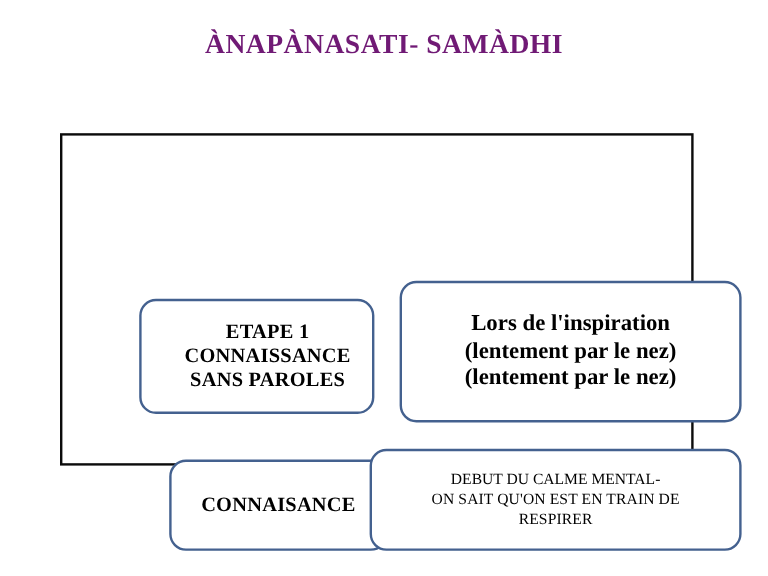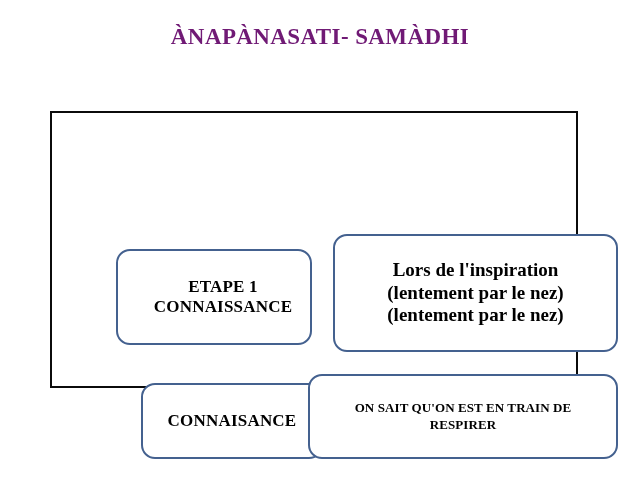--- a/index.html
+++ b/index.html
@@ -95,42 +95,44 @@
   #box-calme {
     left: 256px;
     top: 261px;
     width: 310px;
     height: 85px;
     font-size: 13px;
     line-height: 1.3;
   }
   #box-calme .ln { display: block; white-space: nowrap; }
   #box-calme .ln.reg { font-weight: normal; }
-  #box-calme .ln.bold { font-weight: bold; letter-spacing: 0.1px; }
+  #box-calme .ln.bold { font-weight: normal; letter-spacing: 0.1px; }
 </style>
 </head>
 <body>
 
 <div id="slide-title">ÀNAPÀNASATI- SAMÀDHI</div>
 
 <div id="outer-frame">
 
   <div class="rbox" id="box-etape">
     <span class="ln">ETAPE 1</span>
     <span class="ln">CONNAISSANCE</span>
+    <span class="ln">SANS PAROLES</span>
   </div>
 
   <div class="rbox" id="box-breath">
     <span class="ln">Lors de l'inspiration</span>
     <span class="ln">(lentement par le nez)</span>
     <span class="ln">(lentement par le nez)</span>
   </div>
 
   <div class="rbox" id="box-connaisance">
     <span class="ln">CONNAISANCE</span>
   </div>
 
   <div class="rbox" id="box-calme">
+    <span class="ln reg">DEBUT DU CALME MENTAL-</span>
     <span class="ln bold">ON SAIT QU'ON EST EN TRAIN DE</span>
     <span class="ln bold">RESPIRER</span>
   </div>
 
 </div>
 
 </body></html>

